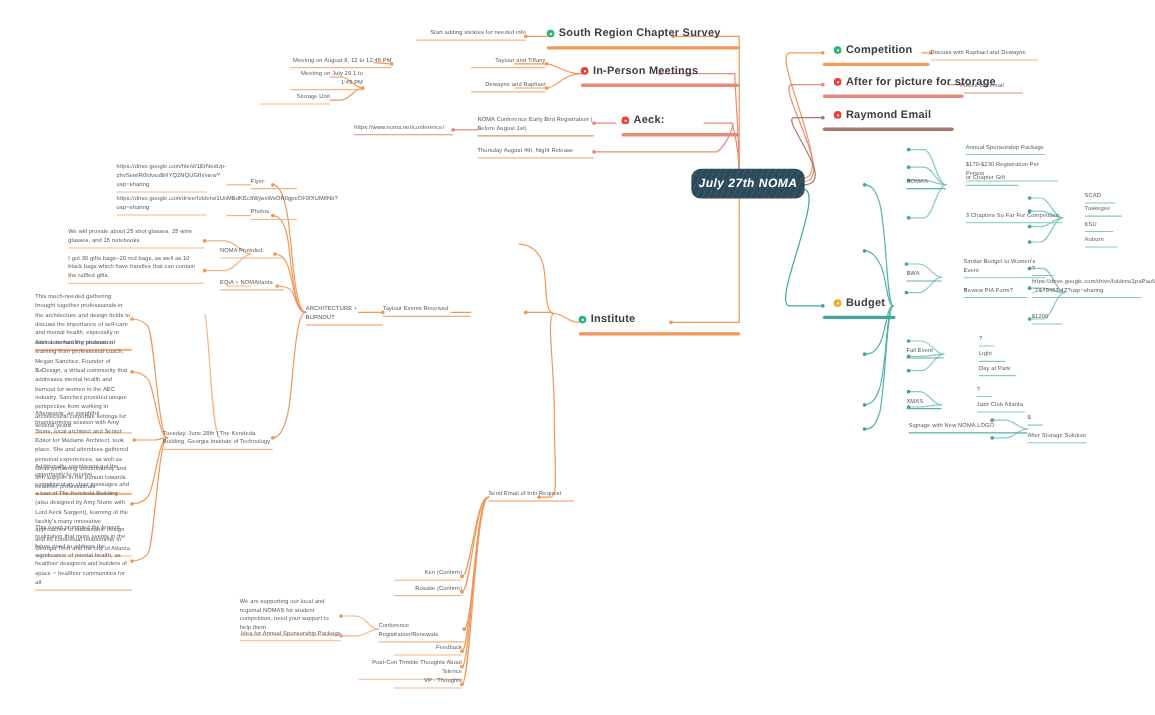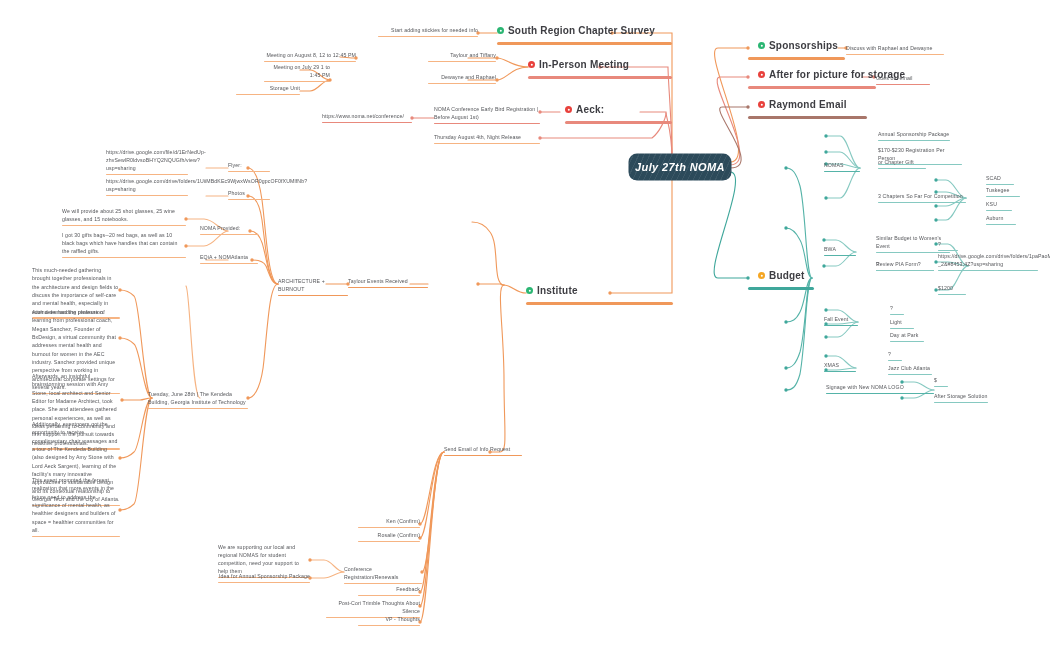--- a/index.html
+++ b/index.html
@@ -285,39 +285,39 @@
   </div>
 
   <div class="hnode" style="left:497px;top:25px;">
     <span class="dot green"></span>
     <span class="hlabel">South Region Chapter Survey</span>
     <span class="hrule" style="top:17px;width:175px;background:#f0985a;"></span>
   </div>
 
   <div class="hnode" style="left:528px;top:59px;">
     <span class="dot red"></span>
-    <span class="hlabel">In-Person Meeting</span>
+    <span class="hlabel">In-Person Meetings</span>
     <span class="hrule" style="top:17px;width:144px;background:#e8897c;"></span>
   </div>
 
   <div class="hnode" style="left:565px;top:104px;">
     <span class="dot red"></span>
     <span class="hlabel">Aeck:</span>
     <span class="hrule" style="top:17px;width:107px;background:#e8897c;"></span>
   </div>
 
   <div class="hnode" style="left:526px;top:285px;">
     <span class="dot green"></span>
     <span class="hlabel">Institute</span>
     <span class="hrule" style="top:17px;width:147px;background:#f0985a;"></span>
   </div>
 
   <div class="hnode" style="left:758px;top:40px;">
     <span class="dot green"></span>
-    <span class="hlabel">Sponsorships</span>
+    <span class="hlabel">Competition</span>
     <span class="hrule" style="top:17px;left:-10px;width:97px;background:#f0985a;"></span>
   </div>
 
   <div class="hnode" style="left:758px;top:69px;">
     <span class="dot red"></span>
     <span class="hlabel">After for picture for storage</span>
     <span class="hrule" style="top:17px;left:-10px;width:128px;background:#e8897c;"></span>
   </div>
 
   <div class="hnode" style="left:758px;top:99px;">

